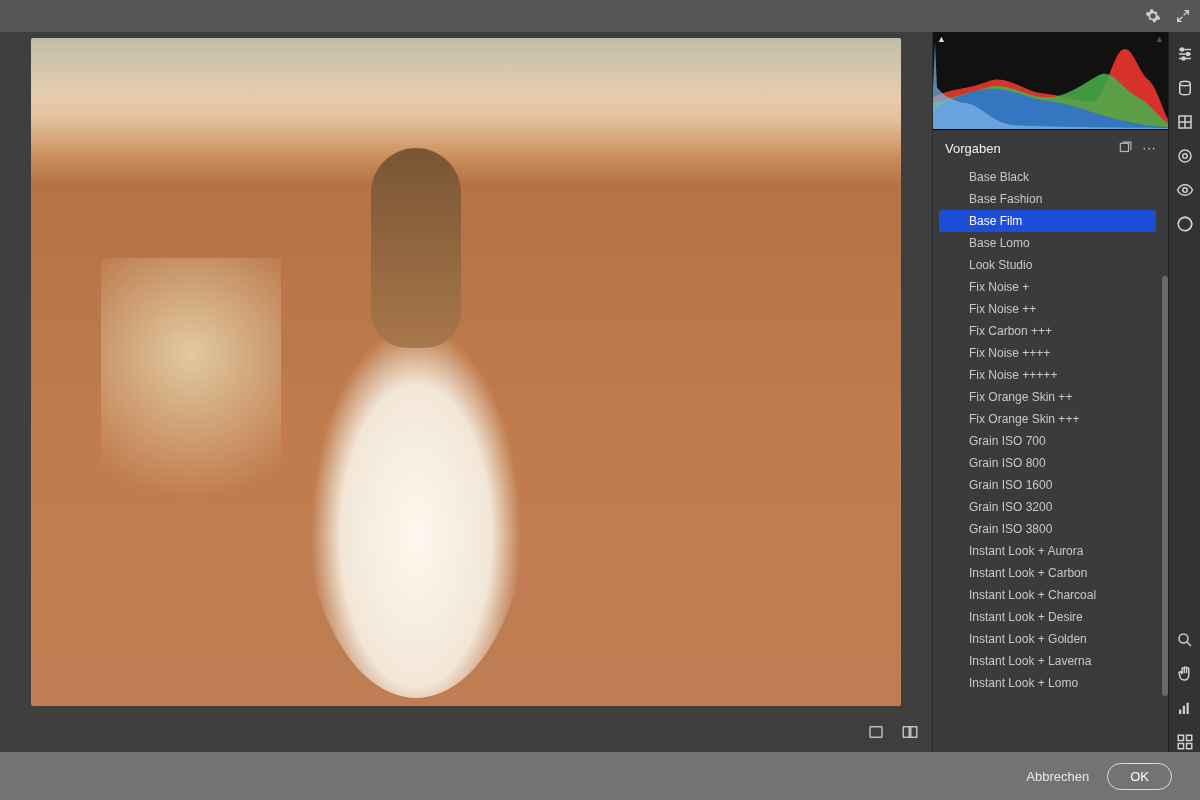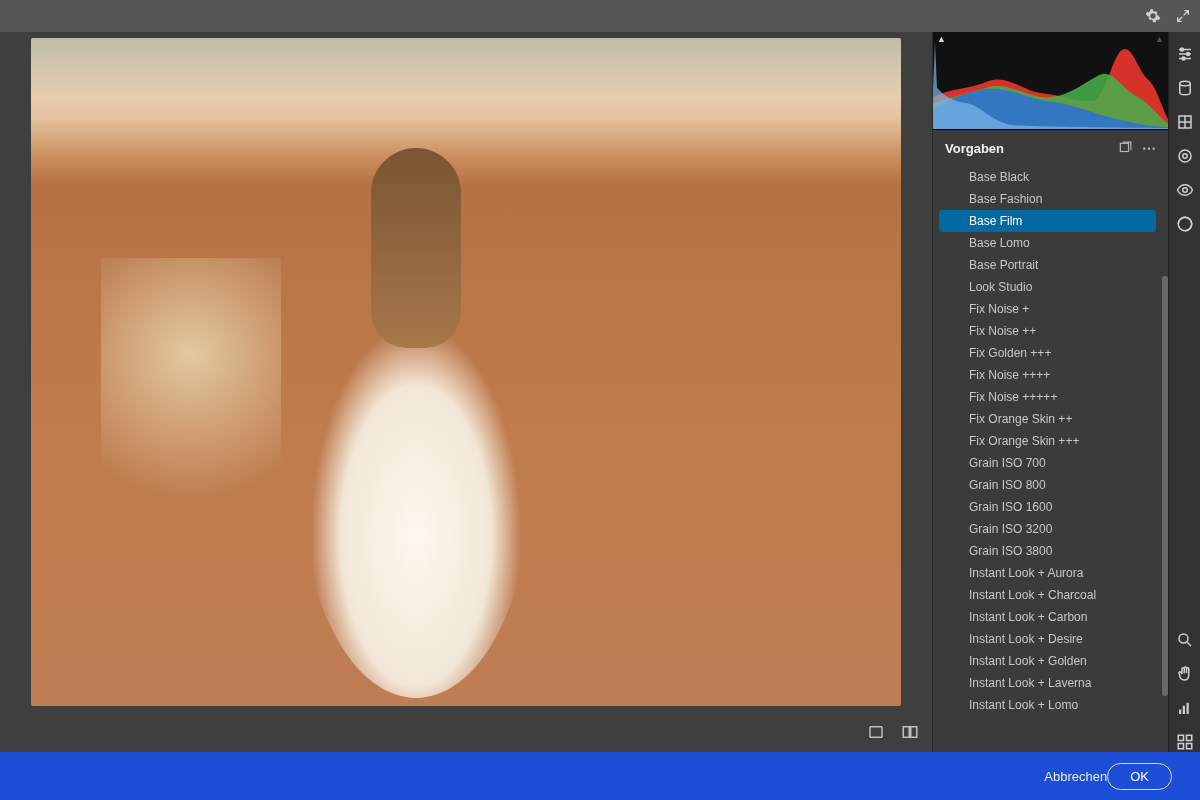--- a/index.html
+++ b/index.html
@@ -16,33 +16,33 @@
 .bride::before { content:""; position:absolute; top:-10px; left:70px; width:90px; height:200px; background: linear-gradient(180deg,#7a5534,#a8774a); border-radius: 50px 50px 40px 40px; }
 .grass { position:absolute; left:70px; top:220px; width:180px; height:320px; background: radial-gradient(circle at 50% 30%, rgba(230,210,170,0.9), rgba(230,210,170,0) 60%); }
 .canvasbar { height: 40px; display:flex; justify-content:flex-end; align-items:center; padding:0 12px; gap:14px; background:#3f3f3f; }
 .cvicon { width:20px; height:20px; color:#bdbdbd; cursor:pointer; display:flex; align-items:center; justify-content:center;}
 .sidepanel { width: 236px; background:#3b3b3b; display:flex; flex-direction:column; border-left:1px solid #2a2a2a; }
 .histwrap { background:#2d2d2d; padding:0; }
 .hist { width:100%; height:98px; position:relative; background:#111; border-bottom:1px solid #000; }
 .hist svg { width:100%; height:100%; display:block;}
 .htri { position:absolute; top:2px; color:#dcdcdc; font-size:9px; }
 .htri.l { left:4px; } .htri.r { right:4px; color:#555; }
-.panelhead { display:flex; align-items:center; justify-content:space-between; padding:10px 12px; color:#f2f2f2; font-size:13px; font-weight:700; }
+.panelhead { display:flex; align-items:center; justify-content:space-between; padding:10px 12px; color:#f2f2f2; font-size:13px; font-weight:400; }
 .panelhead .phicons { display:flex; gap:10px; align-items:center;}
 .phicons span { color:#b8b8b8; font-size:14px; cursor:pointer; }
 .presetlist { flex:1; overflow:hidden; position:relative; }
 .presetscroll { position:absolute; top:0; left:0; right:6px; bottom:0; overflow:hidden; }
 .preset { padding:4px 8px 4px 30px; font-size:12px; color:#c8c8c8; cursor:pointer; border-radius:3px; margin:0 6px; white-space:nowrap; }
-.preset.sel { background:#0369a1; color:#fff; }
+.preset.sel { background:#1d4ed8; color:#fff; }
 .scrollbar { position:absolute; right:0; top:0; width:6px; bottom:0; background:transparent; }
 .thumb { position:absolute; right:0; top:110px; width:6px; height:420px; background:#6a6a6a; border-radius:3px; }
 .toolstrip { width: 32px; background:#333; border-left:1px solid #222; display:flex; flex-direction:column; align-items:center; padding-top:12px; gap:14px; }
 .toolstrip .tool { width:20px; height:20px; color:#cfcfcf; cursor:pointer; display:flex; align-items:center; justify-content:center; }
 .toolstrip .sep { flex:1; }
-.footer { height:48px; display:flex; align-items:center; justify-content:flex-end; padding:0 28px; background:#1d4ed8; }
+.footer { height:48px; display:flex; align-items:center; justify-content:flex-end; padding:0 28px; gap:18px; background:#737373; }
 .btn-text { color:#e8e8e8; font-size:13px; cursor:pointer; }
 .btn-pill { border:1px solid #dcdcdc; color:#fff; padding:5px 22px; border-radius:20px; font-size:13px; cursor:pointer;text-align:center; }
 svg { display:block; }
 </style>
 </head>
 <body>
 
 <div class="app">
 
   <div class="topbar">
@@ -108,37 +108,36 @@
           <span>⋯</span>
         </div>
       </div>
 
       <div class="presetlist">
         <div class="presetscroll" id="preset-scroll">
             <div class="preset">Base Black</div>
             <div class="preset">Base Fashion</div>
             <div class="preset sel">Base Film</div>
             <div class="preset">Base Lomo</div>
-            <div class="preset">Base Portrait</div>
             <div class="preset">Look Studio</div>
             <div class="preset">Fix Noise +</div>
             <div class="preset">Fix Noise ++</div>
-            <div class="preset">Fix Golden +++</div>
+            <div class="preset">Fix Carbon +++</div>
             <div class="preset">Fix Noise ++++</div>
             <div class="preset">Fix Noise +++++</div>
             <div class="preset">Fix Orange Skin ++</div>
             <div class="preset">Fix Orange Skin +++</div>
             <div class="preset">Grain ISO 700</div>
             <div class="preset">Grain ISO 800</div>
             <div class="preset">Grain ISO 1600</div>
             <div class="preset">Grain ISO 3200</div>
             <div class="preset">Grain ISO 3800</div>
             <div class="preset">Instant Look + Aurora</div>
+            <div class="preset">Instant Look + Carbon</div>
             <div class="preset">Instant Look + Charcoal</div>
-            <div class="preset">Instant Look + Carbon</div>
             <div class="preset">Instant Look + Desire</div>
             <div class="preset">Instant Look + Golden</div>
             <div class="preset">Instant Look + Laverna</div>
             <div class="preset">Instant Look + Lomo</div>
           </div>
         <div class="scrollbar">
             <div class="thumb"></div>
           </div>
       </div>
     </div>

